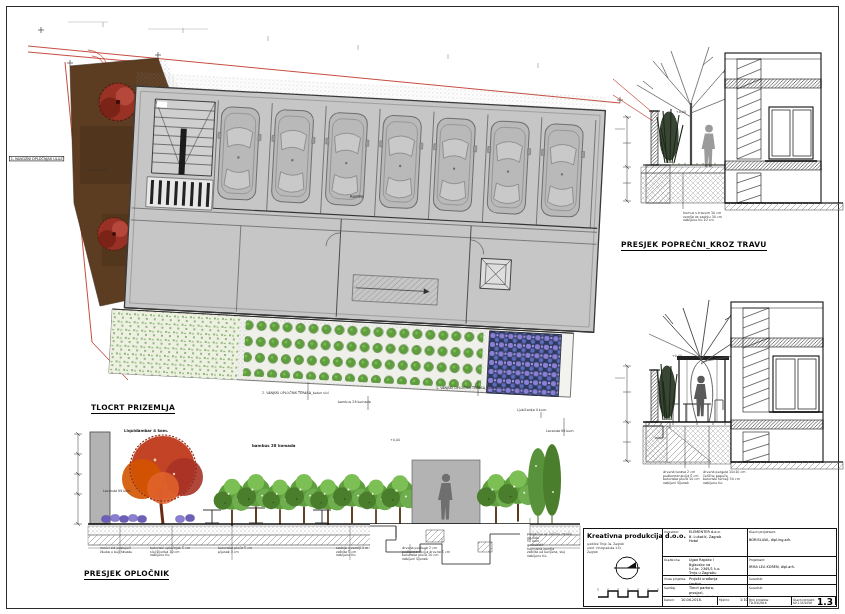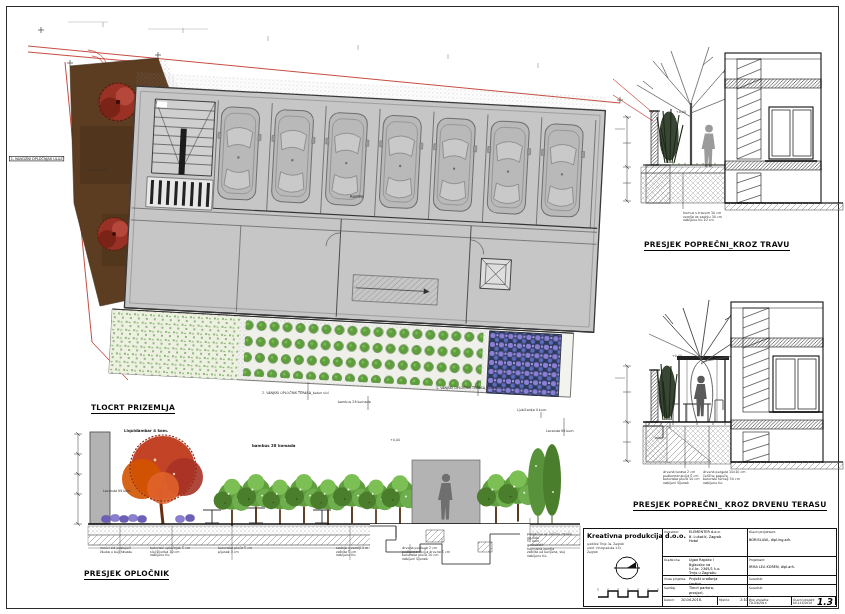--- a/index.html
+++ b/index.html
@@ -19,21 +19,21 @@
        transform:scale(.58); transform-origin:0 0; white-space:nowrap; }
   
   .tb { position:absolute; left:583px; top:528px; width:254px; height:79px;
         border:1.3px solid #111; background:#fff; display:flex; box-sizing:border-box; }
   .tb * { box-sizing:border-box; }
   .tb-left { width:89px; border-right:1px solid #111; position:relative; }
   .tb-mid  { width:95px; border-right:1px solid #111; display:flex; flex-direction:column; }
   .tb-right{ flex:1; display:flex; flex-direction:column; }
   .tb-row { position:relative; border-bottom:1px solid #111; overflow:hidden; }
   .tb-row:last-child { border-bottom:none; }
-  .r1{height:28px;} .r2{height:19px;} .r3{height:9px;} .r4{height:12px;} .r5{height:8px; display:flex;font-style:italic;}
+  .r1{height:28px;} .r2{height:19px;} .r3{height:9px;} .r4{height:12px;} .r5{height:8px; display:flex;}
   .cl { position:absolute; left:1px; top:1px; font-size:6px; transform:scale(.5);
         transform-origin:0 0; color:#222; white-space:nowrap; }
   .cv { position:absolute; left:26px; top:1px; font-size:6px; transform:scale(.58);
         transform-origin:0 0; color:#000; white-space:pre-line; line-height:1.2; }
   .half { position:relative; height:100%; }
   .company { position:absolute; left:3px; top:3px; font-size:7px; font-weight:bold;
         transform:scale(.92); transform-origin:0 0; color:#000; white-space:nowrap; }
   .addr { position:absolute; left:3px; top:13px; font-size:6px; transform:scale(.5);
         transform-origin:0 0; line-height:1.25; color:#333; white-space:pre-line; }
   .listnum { position:absolute; right:3px; top:0px; font-size:9px; font-weight:bold; color:#000; }
@@ -414,22 +414,21 @@
       <path d="M118,176 H230" stroke-width="1.1"></path>
       <rect x="118" y="176" width="112" height="7" fill="url(#hatchA)" stroke-width="0.4"></rect>
     </g>
     <g stroke="#333" stroke-width="0.5">
       <path d="M72,140 V182 M96,140 V182"></path>
     </g>
   </svg>
 
   <div class="lbl h" style="left:91px;top:403px">TLOCRT PRIZEMLJA</div>
   <div class="lbl h" style="left:84px;top:569px">PRESJEK OPLOČNIK</div>
-  <div class="lbl h" style="left:644px;top:240px">PRESJEK POPREČNI_KROZ TRAVU</div>
-  <div class="lbl h" style="left:633px;top:500px">PRESJEK POPREČNI_ KROZ DRVENU TERASU</div>
+  <div class="lbl h" style="left:621px;top:240px">PRESJEK POPREČNI_KROZ TRAVU</div>
 
   <div class="lbl boxed" style="left:9px;top:156px">1. NAVOZNI OPLOČNJAK ULAZ</div>
   <div class="lbl t4" style="left:350px;top:195px;color:#222">RAMPA</div>
   <div class="lbl t3" style="left:262px;top:391px">2. VANJSKI OPLOČNIK TERASA_beton sivi</div>
   <div class="lbl t3" style="left:338px;top:400px">bambus 28 komada</div>
   <div class="lbl t3" style="left:436px;top:386px">1. VANJSKI OPLOČNIK TERASA_beton sivi</div>
   <div class="lbl t3" style="left:517px;top:408px">Ljubičanka 4 kom.</div>
   <div class="lbl t3" style="left:546px;top:429px">Lavanda 99 kom.</div>
 
   <div class="lbl t4" style="left:124px;top:429px;font-weight:bold">Liquidambar 4 kom.</div>

